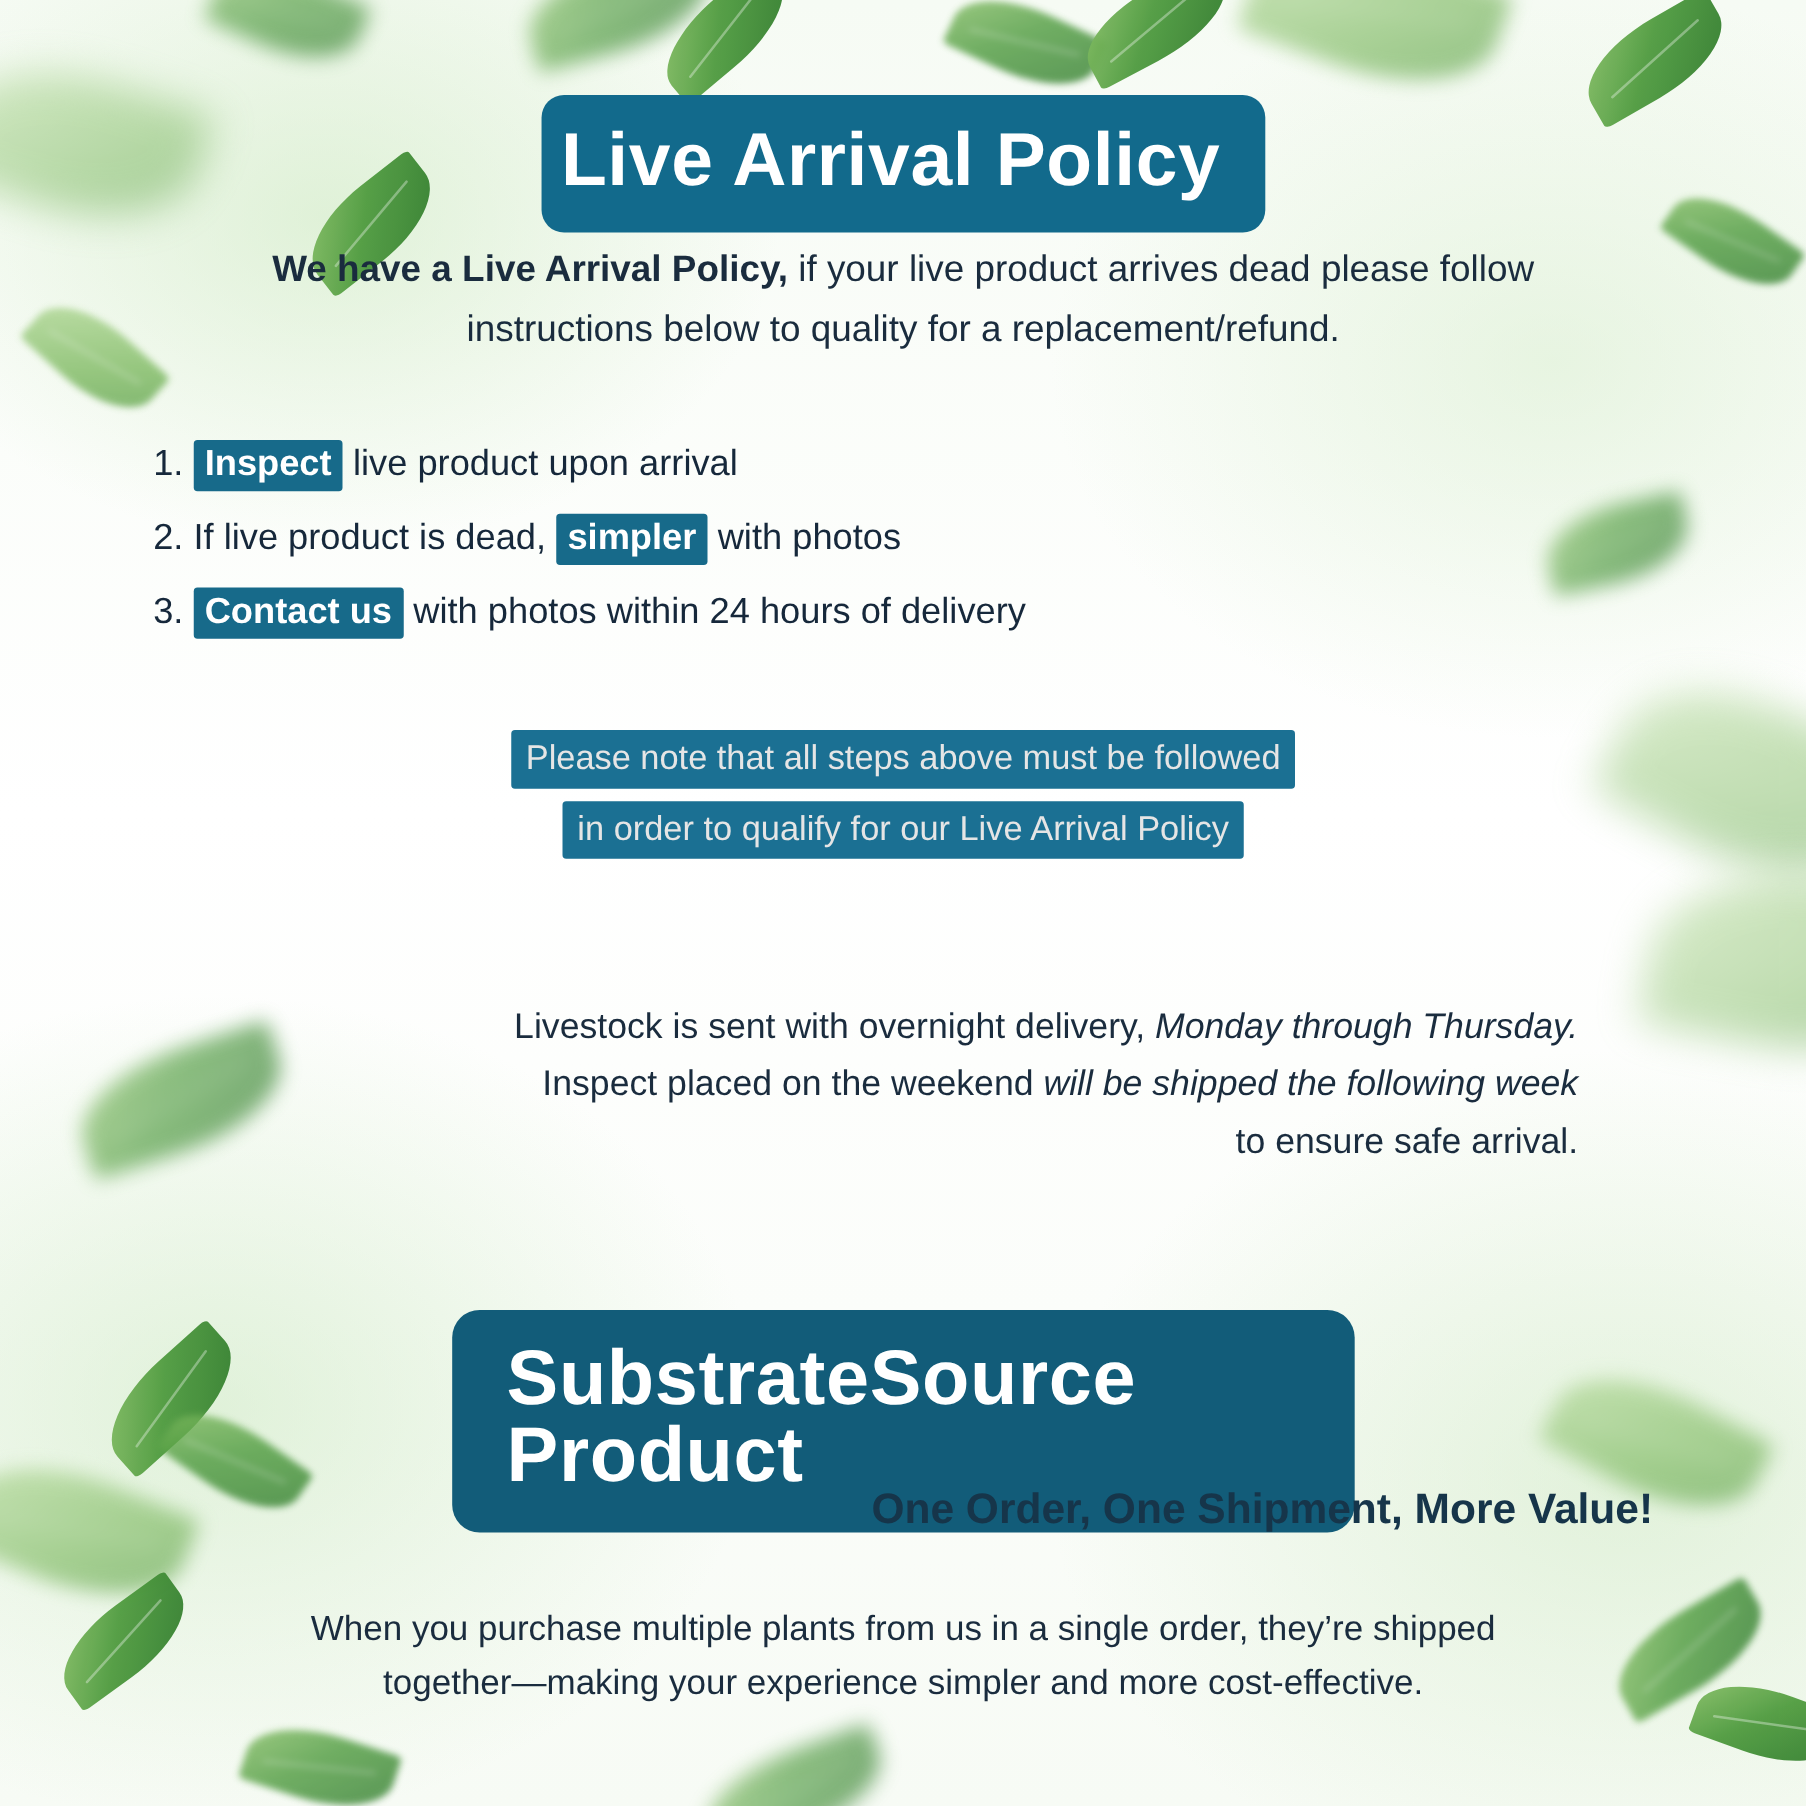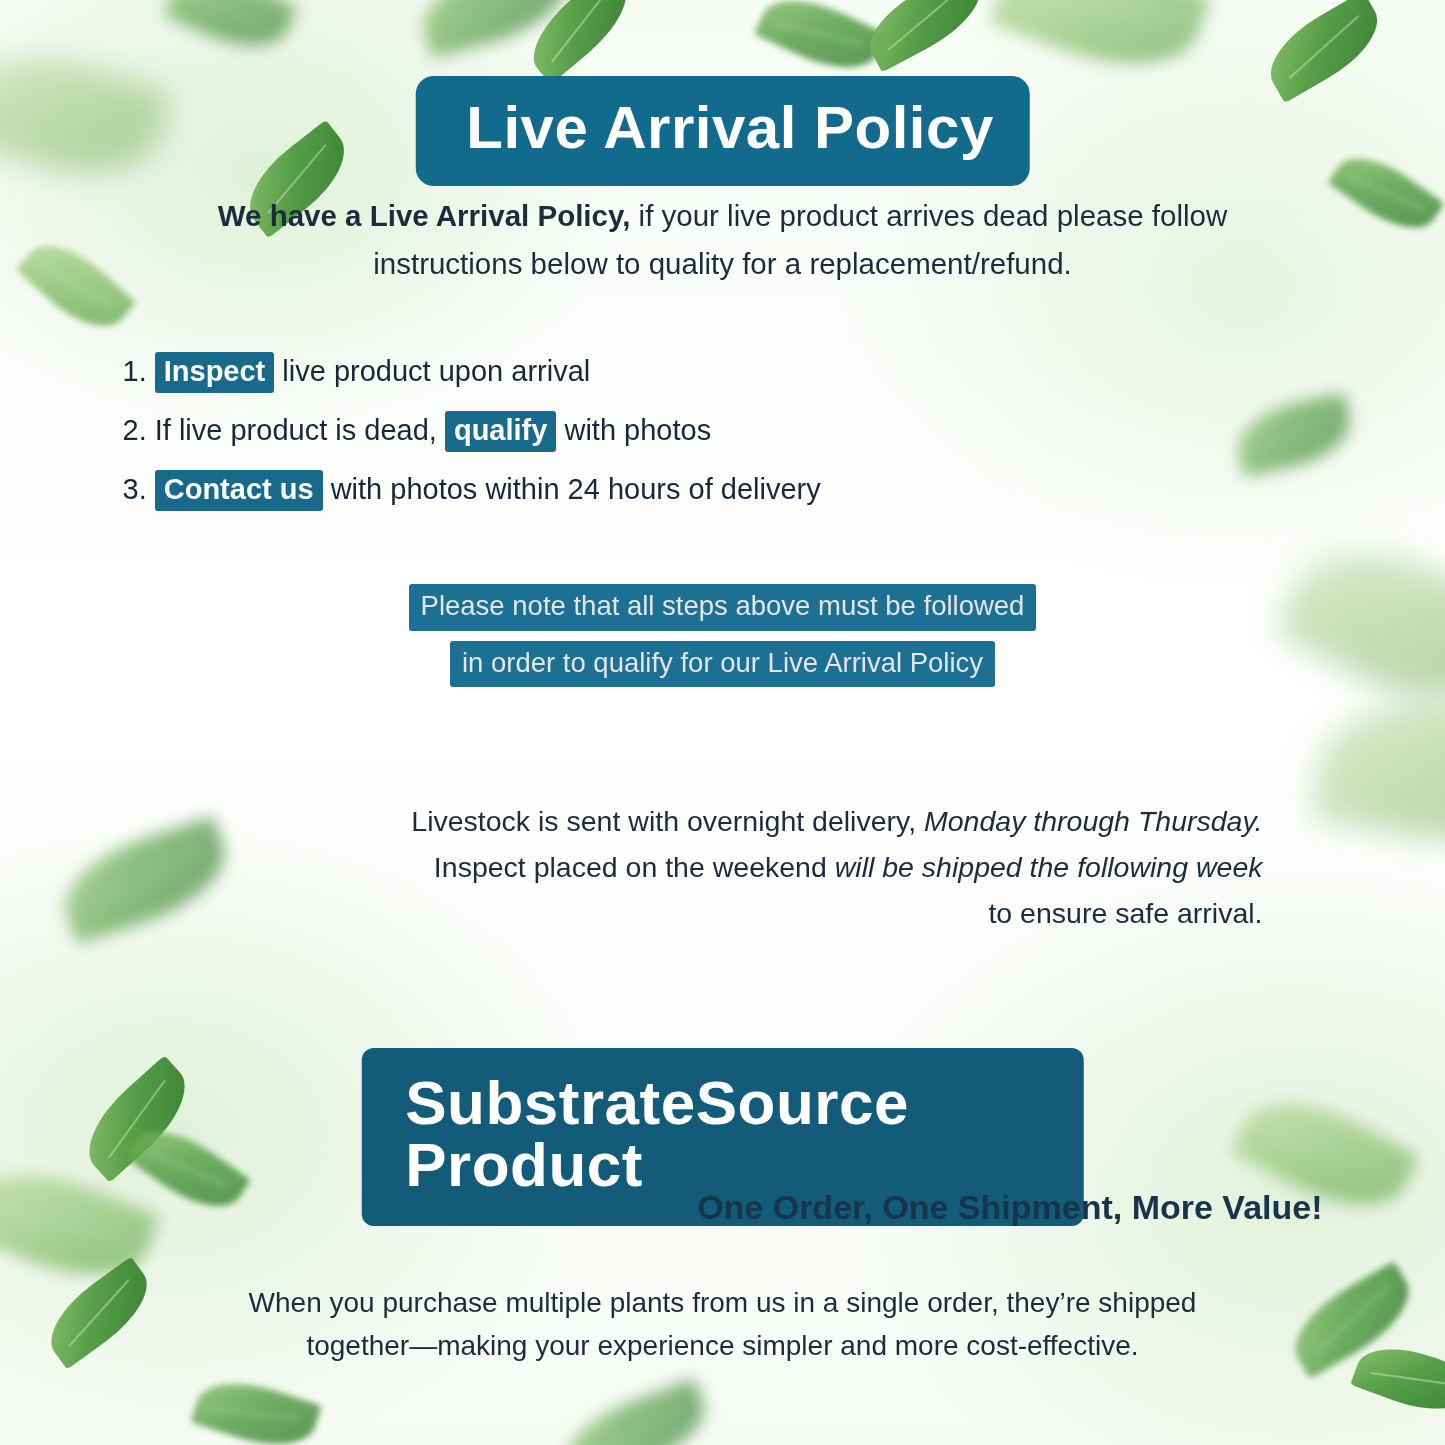--- a/index.html
+++ b/index.html
@@ -67,21 +67,21 @@
     letter-spacing: .5px;
     line-height: 1;
     border-radius: 14px;
   }
 
   #title-banner {
     position: absolute;
     left: 50%;
     transform: translateX(-50%);
     top: 76px;
-    padding: 22px 36px 28px 51px;
+    padding: 22px 36px 28px 16px;
     font-size: 60px;
     border-radius: 18px;
   }
 
   #intro {
     position: absolute;
     left: 50%;
     transform: translateX(-50%);
     top: 192px;
     width: 1120px;
@@ -152,21 +152,21 @@
   #shipping em { font-style: italic; }
 
   #product-banner {
     position: absolute;
     left: 50%;
     transform: translateX(-50%);
     top: 1048px;
     padding: 24px 44px 30px 44px;
     font-size: 62px;
     background: #125c79;
-    border-radius: 12px;
+    border-radius: 22px;
   }
 
   #subhead {
     position: absolute;
     left: 50%;
     transform: translateX(-50%);
     top: 1188px;
     width: 1200px;
     text-align: right;
     font-size: 34px;
@@ -230,21 +230,21 @@
 
       <div class="step">
         <span class="num">1.</span>
         <span class="hl">Inspect</span>
         <span class="rest">live product upon arrival</span>
       </div>
 
       <div class="step">
         <span class="num">2.</span>
         <span class="pre">If live product is dead,</span>
-        <span class="hl">qualify</span>
+        <span class="hl">simpler</span>
         <span class="rest">with photos</span>
       </div>
 
       <div class="step">
         <span class="num">3.</span>
         <span class="hl">Contact us</span>
         <span class="rest">with photos within 24 hours of delivery</span>
       </div>
 
     </div>

